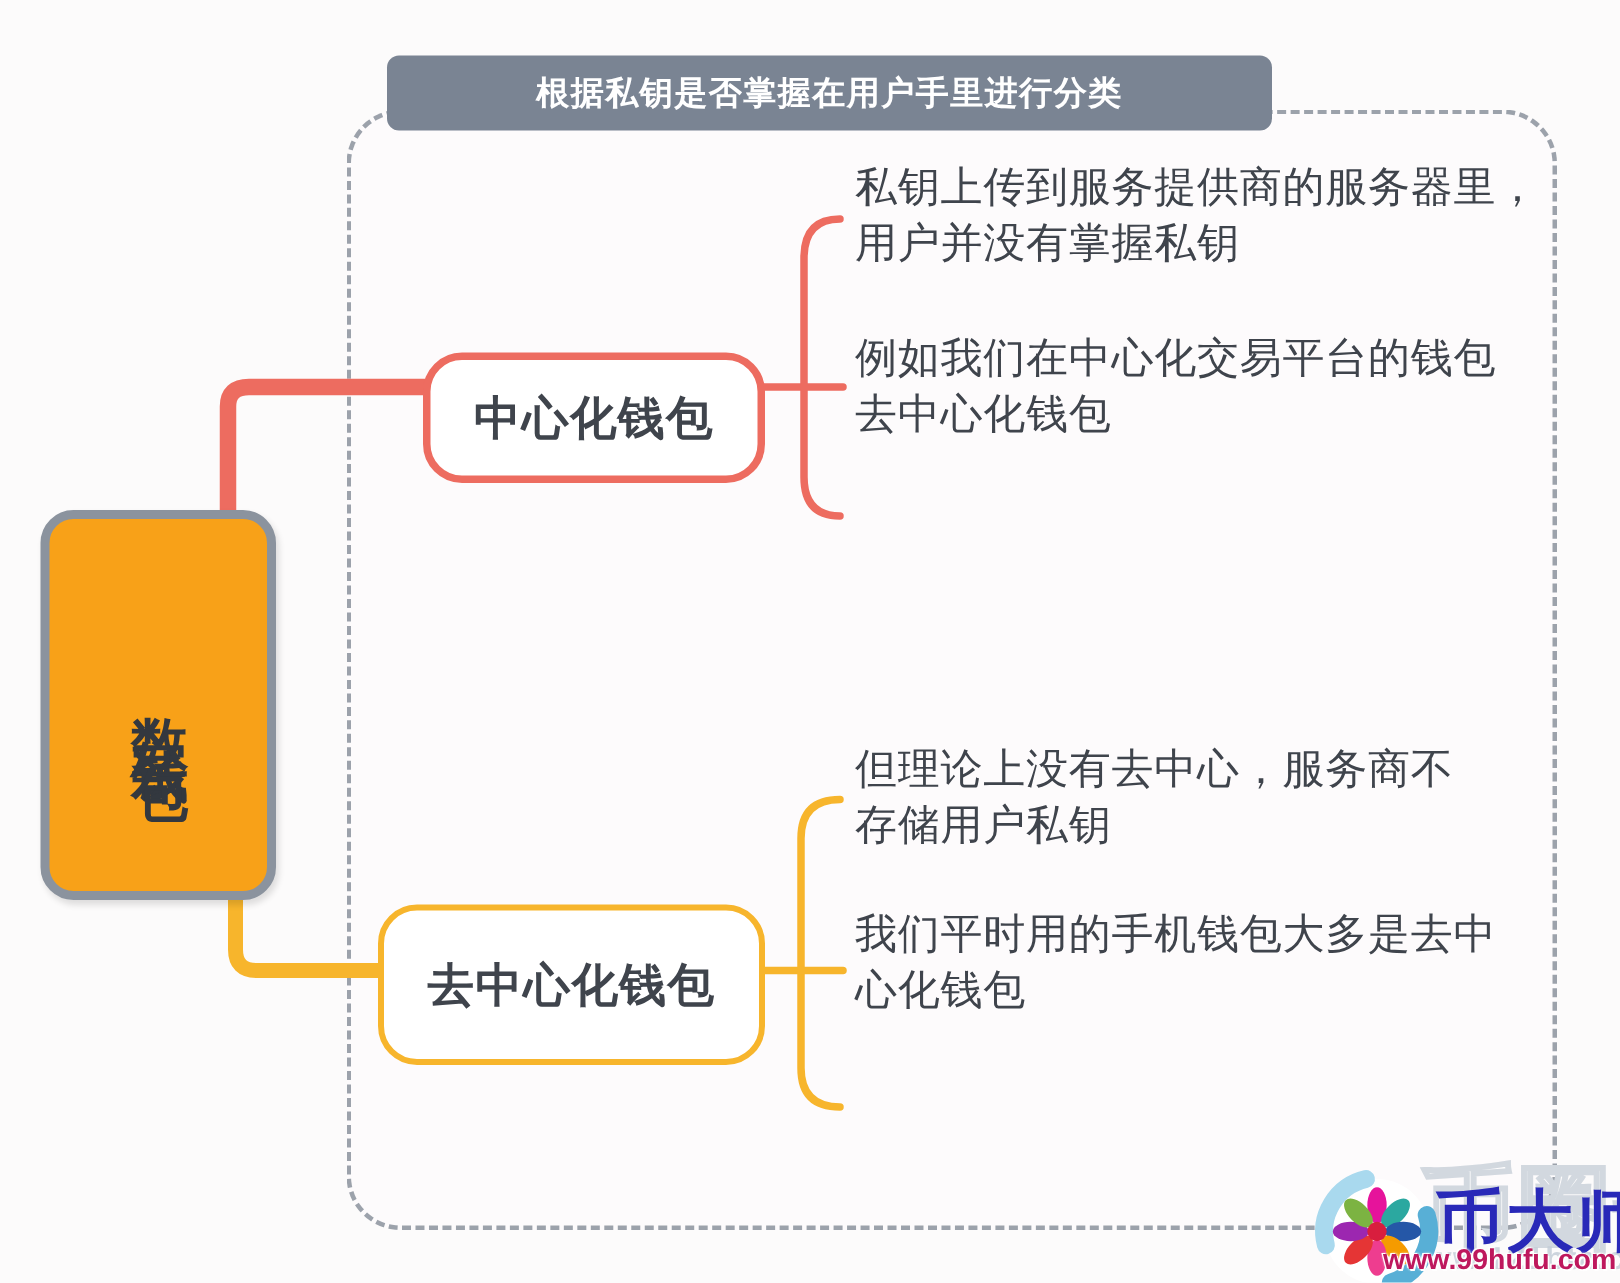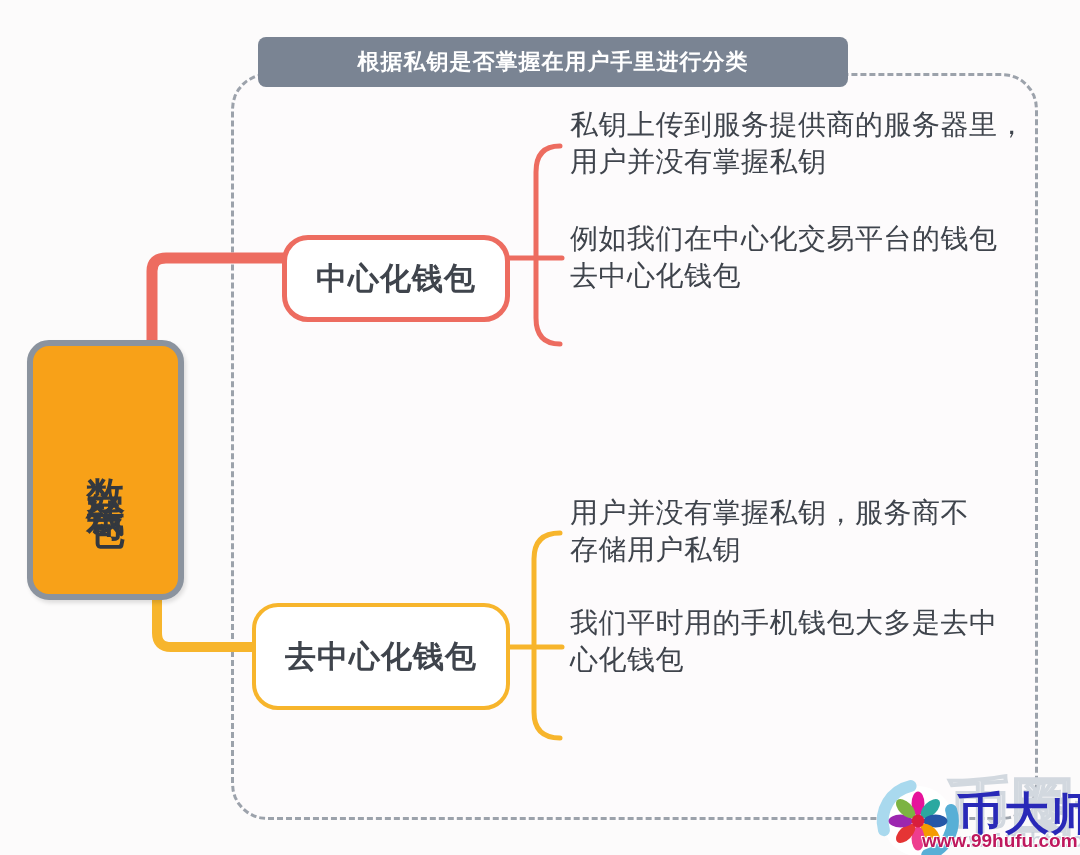--- a/index.html
+++ b/index.html
@@ -128,21 +128,21 @@
 
   <div class="branch-node centralized">中心化钱包</div>
 
   <div class="branch-node decentralized">去中心化钱包</div>
 
   <div class="leaf t1">私钥上传到服务提供商的服务器里，
 用户并没有掌握私钥</div>
   <div class="leaf t2">例如我们在中心化交易平台的钱包
 去中心化钱包</div>
 
-  <div class="leaf b1">用户并没有掌握私钥，服务商不
+  <div class="leaf b1">但理论上没有去中心，服务商不
 存储用户私钥</div>
   <div class="leaf b2">我们平时用的手机钱包大多是去中
 心化钱包</div>
 
   <div class="watermark">
     <div class="wm-ghost-brand">币圈子</div>
     <div class="wm-ghost-url">www.121btc.com</div>
     <svg class="wm-logo" viewBox="0 0 100 100" xmlns="http://www.w3.org/2000/svg">
       <circle cx="50" cy="50" r="38" fill="#ffffff"></circle>
       <path d="M13,60 A39,39 0 0 1 42,12" stroke="#A9D9EE" stroke-width="13" fill="none" stroke-linecap="round"></path>

